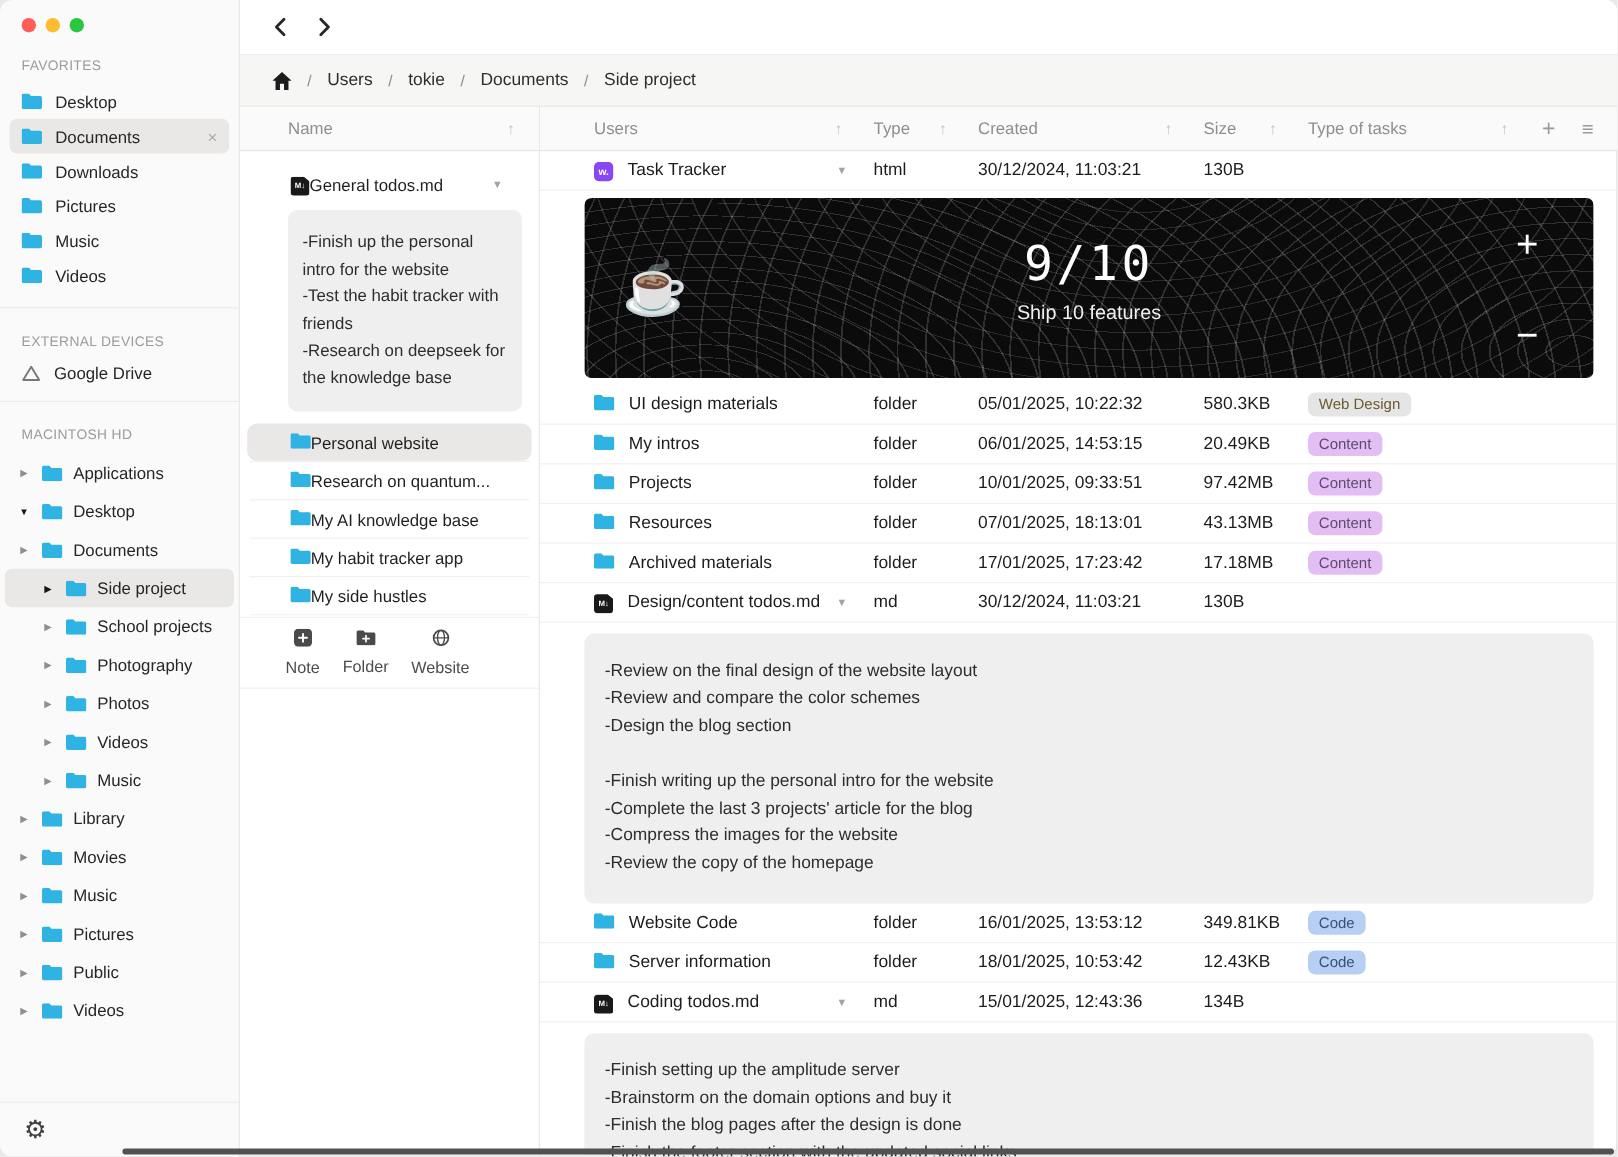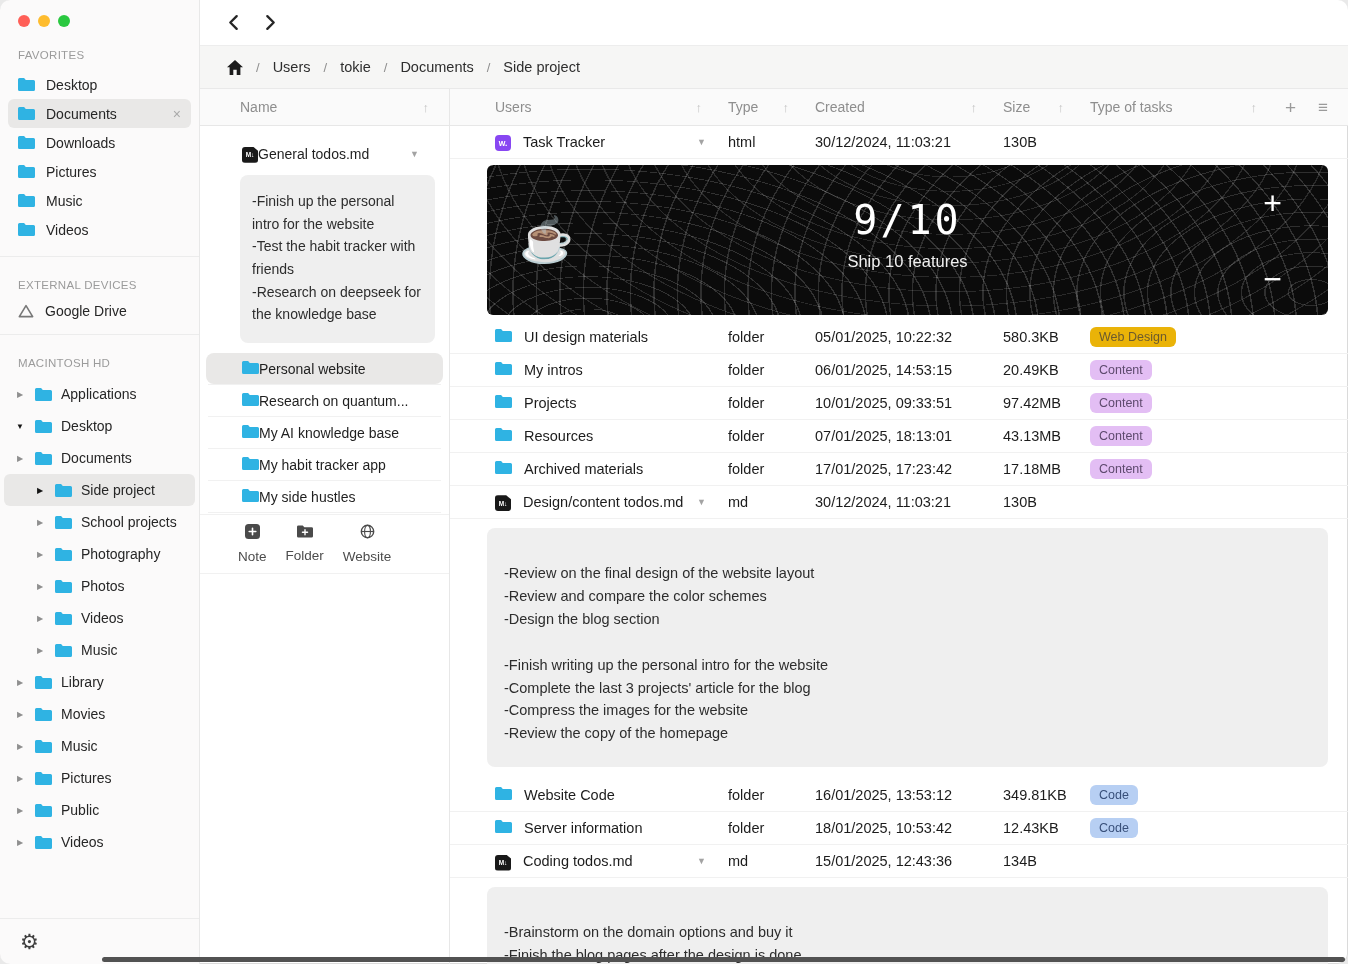--- a/index.html
+++ b/index.html
@@ -91,22 +91,22 @@
               repeating-radial-gradient(ellipse 640px 360px at 55% -30%, rgba(255,255,255,0) 0 24px, rgba(255,255,255,.13) 24px 25.5px),
               repeating-radial-gradient(ellipse 560px 320px at 98% 85%, rgba(255,255,255,0) 0 22px, rgba(255,255,255,.15) 22px 23.5px); }
   .coffee { position:absolute; left:32px; top:50%; transform:translateY(-50%); font-size:44px; color:#d9cfc0; }
   .counter-wrap { position:absolute; left:50%; top:46%; transform:translate(-50%,-50%); text-align:center; color:#fff; }
   .counter { font-family:"DejaVu Sans Mono", monospace; font-size:40px; letter-spacing:3px; }
   .subtitle { font-size:16.5px; margin-top:9px; color:#f0f0f0; font-weight:400; }
   .stepper { position:absolute; right:46px; top:26px; bottom:22px; display:flex; flex-direction:column;
              justify-content:space-between; align-items:center; color:#fff; }
   .stepbtn { font-size:32px; line-height:.8; cursor:pointer; }
 
-  .tpreview { margin:9px 20px 12px 37px; background:#efefef; border-radius:8px;
-              padding:34px 20px 22px 17px; font-size:14.5px; line-height:1.58; color:#2d2d2d; }
+  .tpreview { margin:9px 20px 0 37px; background:#efefef; border-radius:8px;
+              padding:20px 20px 22px 17px; font-size:14.5px; line-height:1.58; color:#2d2d2d; }
   .tpreview .blank { height:1.58em; }
 
   .hscroll { position:absolute; left:102px; right:3px; bottom:2px; height:5px;
              background:#525252; border-radius:3px; }
 </style>
 </head>
 <body>
 
 <div class="window">
 
@@ -509,21 +509,21 @@
     <div class="tname">
       <span class="ic"><svg width="17" height="13" viewBox="0 0 17 13">
                     <path d="M1.5 0 h4.6 l1.7 1.9 h7.7 a1.5 1.5 0 0 1 1.5 1.5 v8.1 a1.5 1.5 0 0 1 -1.5 1.5 h-14 A1.5 1.5 0 0 1 0 11.5 v-10 A1.5 1.5 0 0 1 1.5 0 Z" fill="#2fb3e3"></path>
                   </svg></span>
       <span class="lbl">UI design materials</span>
 
     </div>
     <div class="ttype">folder</div>
     <div class="tcreated">05/01/2025, 10:22:32</div>
     <div class="tsize">580.3KB</div>
-    <div class="ttasks"><span class="badge" style="background: #eab308; color: rgb(107, 90, 46);">Web Design</span></div>
+    <div class="ttasks"><span class="badge" style="background: #e5e5e5; color: rgb(107, 90, 46);">Web Design</span></div>
     <div></div>
   </div>
             <div class="trow">
     <div class="tname">
       <span class="ic"><svg width="17" height="13" viewBox="0 0 17 13">
                     <path d="M1.5 0 h4.6 l1.7 1.9 h7.7 a1.5 1.5 0 0 1 1.5 1.5 v8.1 a1.5 1.5 0 0 1 -1.5 1.5 h-14 A1.5 1.5 0 0 1 0 11.5 v-10 A1.5 1.5 0 0 1 1.5 0 Z" fill="#2fb3e3"></path>
                   </svg></span>
       <span class="lbl">My intros</span>
 
     </div>
@@ -631,20 +631,21 @@
       <span class="lbl">Coding todos.md</span>
       <span class="expander">▼</span>
     </div>
     <div class="ttype">md</div>
     <div class="tcreated">15/01/2025, 12:43:36</div>
     <div class="tsize">134B</div>
     <div class="ttasks"></div>
     <div></div>
   </div>
             <div class="tpreview">
+              <div>-Finish setting up the amplitude server</div>
               <div>-Brainstorm on the domain options and buy it</div>
               <div>-Finish the blog pages after the design is done</div>
               <div>-Finish the footer section with the updated social links</div>
             </div>
           </div>
       </div>
 
     </div>
   </div>
 

